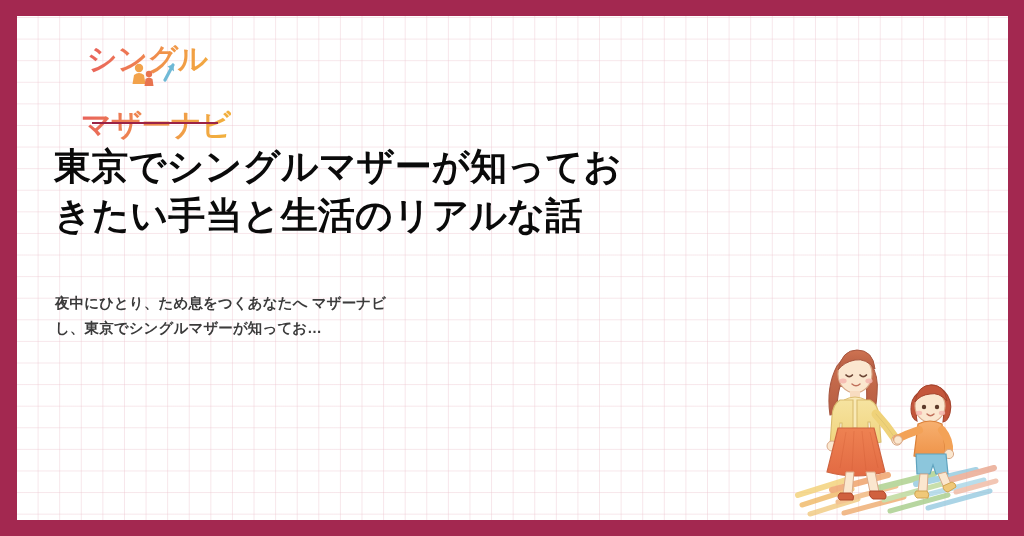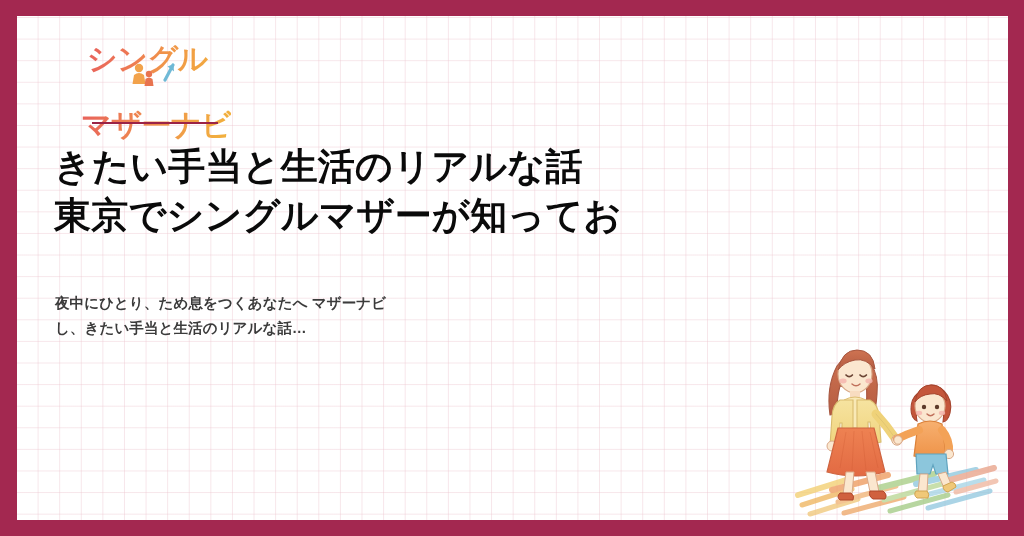--- a/index.html
+++ b/index.html
@@ -131,27 +131,27 @@
             <path d="M13 17 q5 -4 10 0 l1.5 9 h-13 Z" fill="#F2A24B"></path>
             <circle cx="28" cy="16" r="3.2" fill="#E8734F"></circle>
             <path d="M24.5 21 q3.5 -3 7 0 l1 7 h-9 Z" fill="#E8734F"></path>
           </svg>
         </div>
       </div>
       <div class="logo-rule"></div>
     </div>
 
     <h1 class="headline">
+      <span class="hl-line">東京でシングルマザーが知ってお</span>
       <span class="hl-line">きたい手当と生活のリアルな話</span>
-      <span class="hl-line">東京でシングルマザーが知ってお</span>
     </h1>
 
     <p class="lead">
       <span class="ld-line">夜中にひとり、ため息をつくあなたへ マザーナビ</span>
-      <span class="ld-line">し、きたい手当と生活のリアルな話…</span>
+      <span class="ld-line">し、東京でシングルマザーが知ってお…</span>
     </p>
 
     <div class="illustration">
       <svg viewBox="0 0 208 190" xmlns="http://www.w3.org/2000/svg">
         <defs>
           <linearGradient id="gSkirt" x1="0" y1="0" x2="0" y2="1">
             <stop offset="0%" stop-color="#EE8252"></stop>
             <stop offset="100%" stop-color="#E26A43"></stop>
           </linearGradient>
           <linearGradient id="gCard" x1="0" y1="0" x2="0" y2="1">

